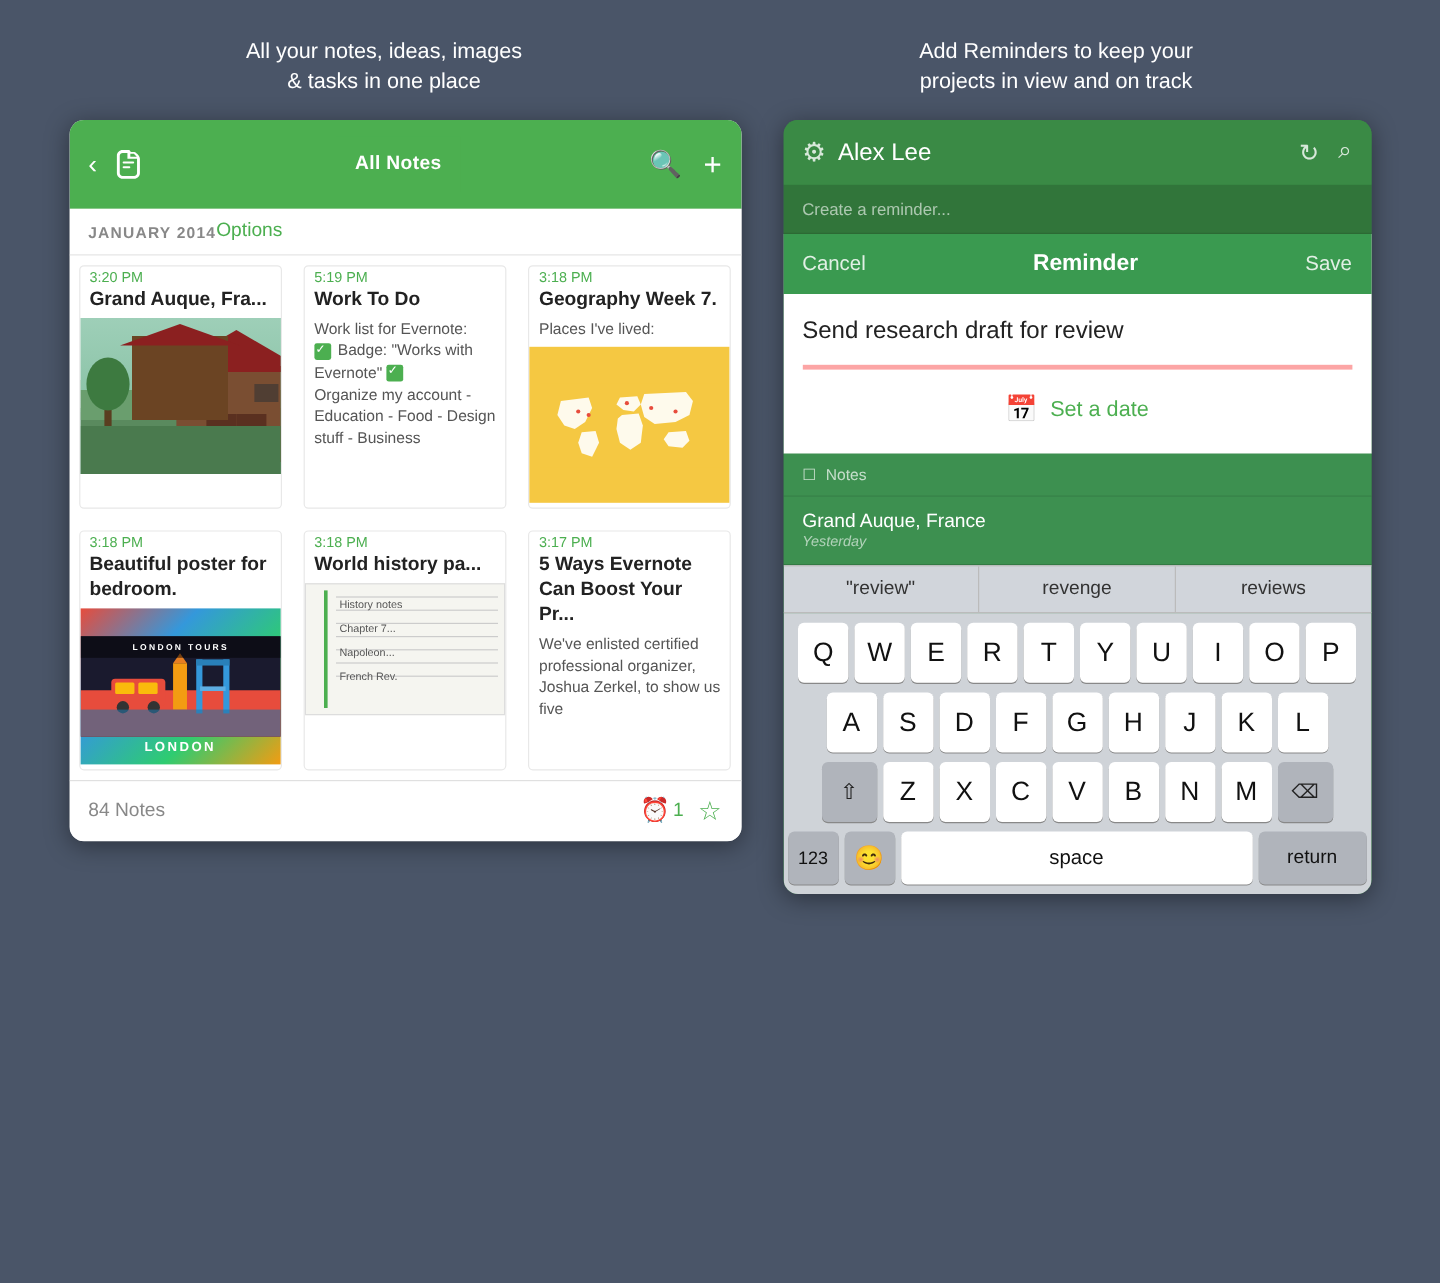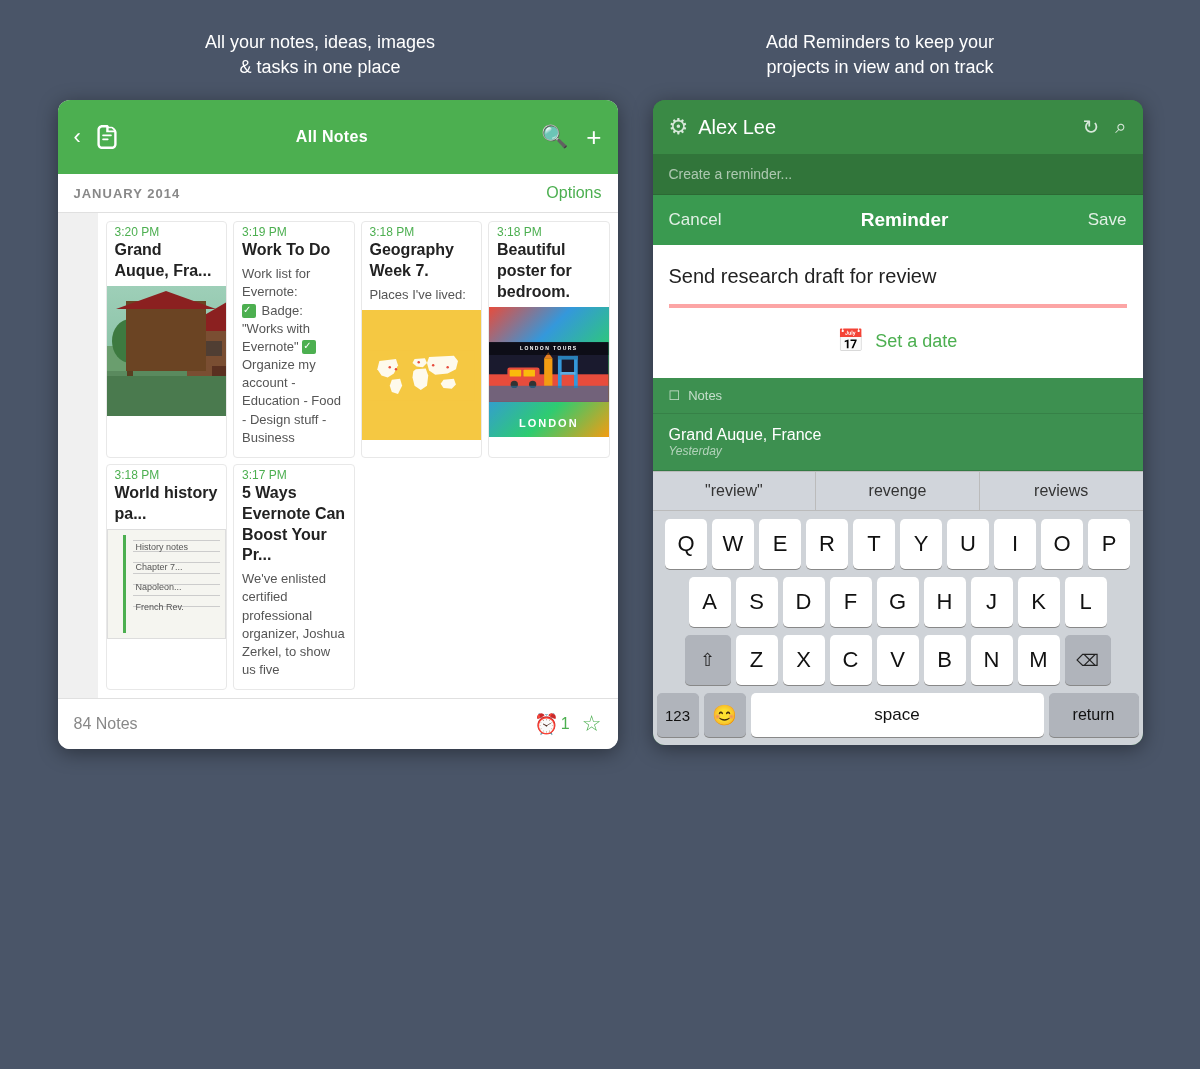--- a/index.html
+++ b/index.html
@@ -75,21 +75,21 @@
 
     .back-arrow {
       color: white;
       font-size: 22px;
     }
 
     .date-options-bar {
       background: white;
       padding: 10px 16px;
       display: flex;
-      justify-content: space-between;
+      justify-content: flex-start;
       align-items: center;
       border-bottom: 1px solid #e0e0e0;
     }
 
     .date-label {
       color: #888;
       font-size: 13px;
       font-weight: 600;
       letter-spacing: 1px;
     }
@@ -98,23 +98,22 @@
       color: #4caf50;
       font-size: 16px;
       font-weight: 500;
       cursor: pointer;
     }
 
     .notes-grid {
       background: white;
       padding: 8px;
       display: grid;
-      grid-template-columns: 1fr 1fr 1fr 1fr;
-      gap: 6px;
-      margin-left: 40px;
+      grid-template-columns: 1fr 1fr 1fr;
+      gap: 18px;
     }
 
     .note-card {
       background: white;
       border: 1px solid #e8e8e8;
       border-radius: 4px;
       overflow: hidden;
       padding-bottom: 4px;
     }
 
@@ -646,21 +645,21 @@
             <ellipse cx="23" cy="55" rx="18" ry="22" fill="#3d7a40"></ellipse>
             <rect x="220" y="65" width="6" height="25" fill="#5a3e20"></rect>
             <ellipse cx="223" cy="58" rx="16" ry="20" fill="#4a8a48"></ellipse>
 
             <rect y="90" width="260" height="40" fill="#4a7a4e"></rect>
           </svg>
         </div>
       </div>
 
       <div class="note-card">
-        <span class="note-time">3:19 PM</span>
+        <span class="note-time">5:19 PM</span>
         <div class="note-title">Work To Do</div>
         <div class="note-body">
           Work list for Evernote:<br>
           <span class="checkbox-icon"></span> Badge: "Works with Evernote" <span class="checkbox-icon"></span><br>
           Organize my account - Education - Food - Design stuff - Business
         </div>
       </div>
 
       <div class="note-card">
         <span class="note-time">3:18 PM</span>

